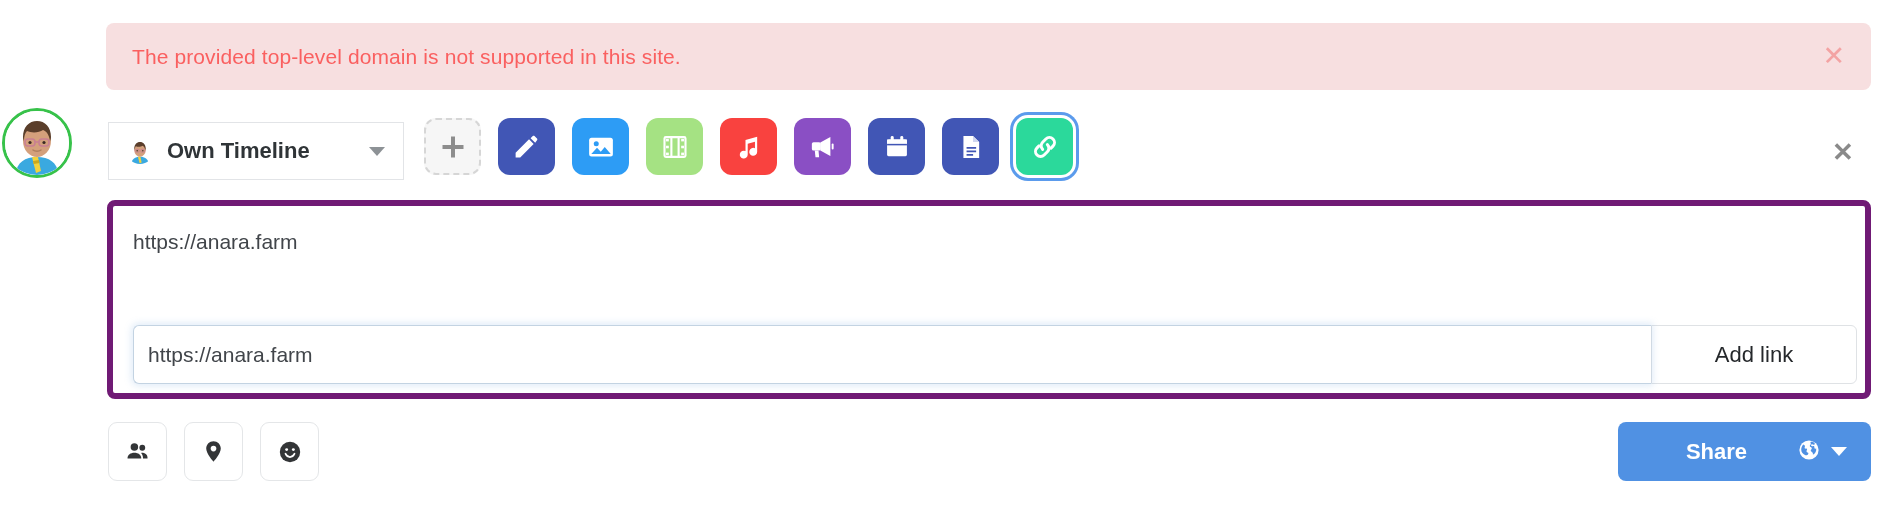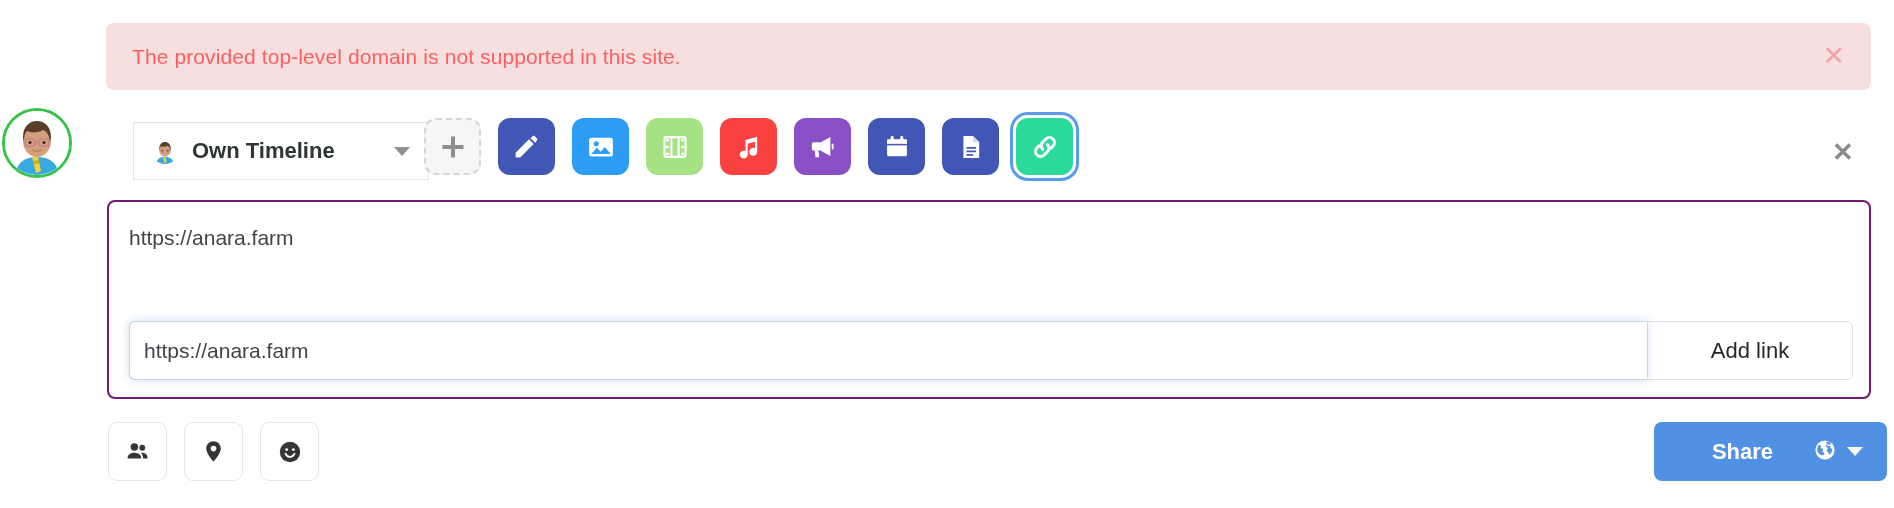--- a/index.html
+++ b/index.html
@@ -70,21 +70,20 @@
     top: 122px;
     width: 296px;
     height: 58px;
     border: 1px solid #e2e4e7;
     border-radius: 0;
     background: #ffffff;
     display: flex;
     align-items: center;
     padding: 12px 18px;
     cursor: pointer;
-    margin-left: 25px;
   }
   .timeline-mini {
     width: 26px; height: 26px;
     border-radius: 50%;
     overflow: hidden;
     flex: 0 0 auto;
     margin-right: 14px;
   }
   .timeline-mini svg { display:block; width:100%; height:100%; }
   .timeline-label {
@@ -146,21 +145,21 @@
     user-select: none;
   }
 
   
   .composer {
     position: absolute;
     left: 107px;
     top: 200px;
     width: 1764px;
     height: 199px;
-    border: 2px solid #701a75;
+    border: 6px solid #701a75;
     border-radius: 8px;
     background: #ffffff;
   }
   .composer-text {
     position: absolute;
     left: 20px;
     top: 22px;
     font-size: 21px;
     color: #41454a;
     line-height: 1.3;
@@ -224,32 +223,31 @@
     align-items: center;
     justify-content: center;
     cursor: pointer;
   }
   .round-btn svg { display: block; }
 
   .share-btn {
     position: absolute;
     left: 1618px;
     top: 422px;
-    width: 233px;
+    width: 253px;
     height: 59px;
     background: #5091e3;
     border: none;
     border-radius: 8px;
     display: flex;
     align-items: center;
     justify-content: center;
     gap: 0;
     cursor: pointer;
     padding: 0 24px;
-    margin-left: 36px;
   }
   .share-label {
     font-size: 22px;
     font-weight: bold;
     color: #ffffff;
     flex: 1;
     text-align: center;
   }
   .globe-icon { margin-left: 6px; margin-right: 10px; }
   .share-caret {

